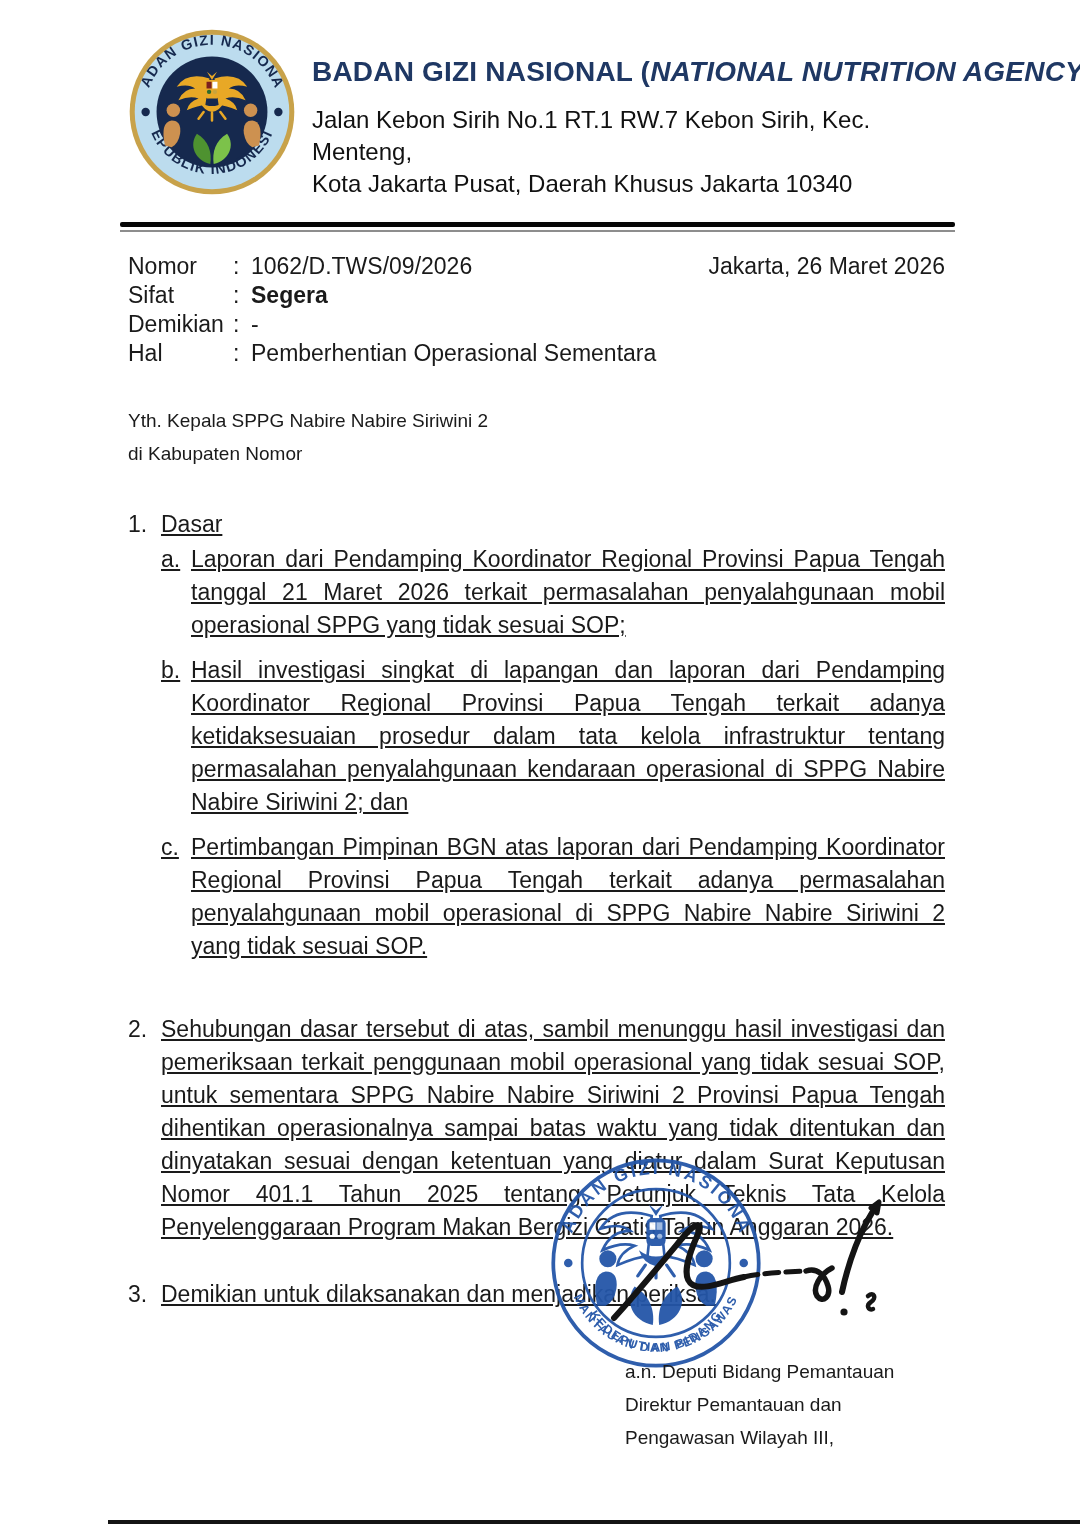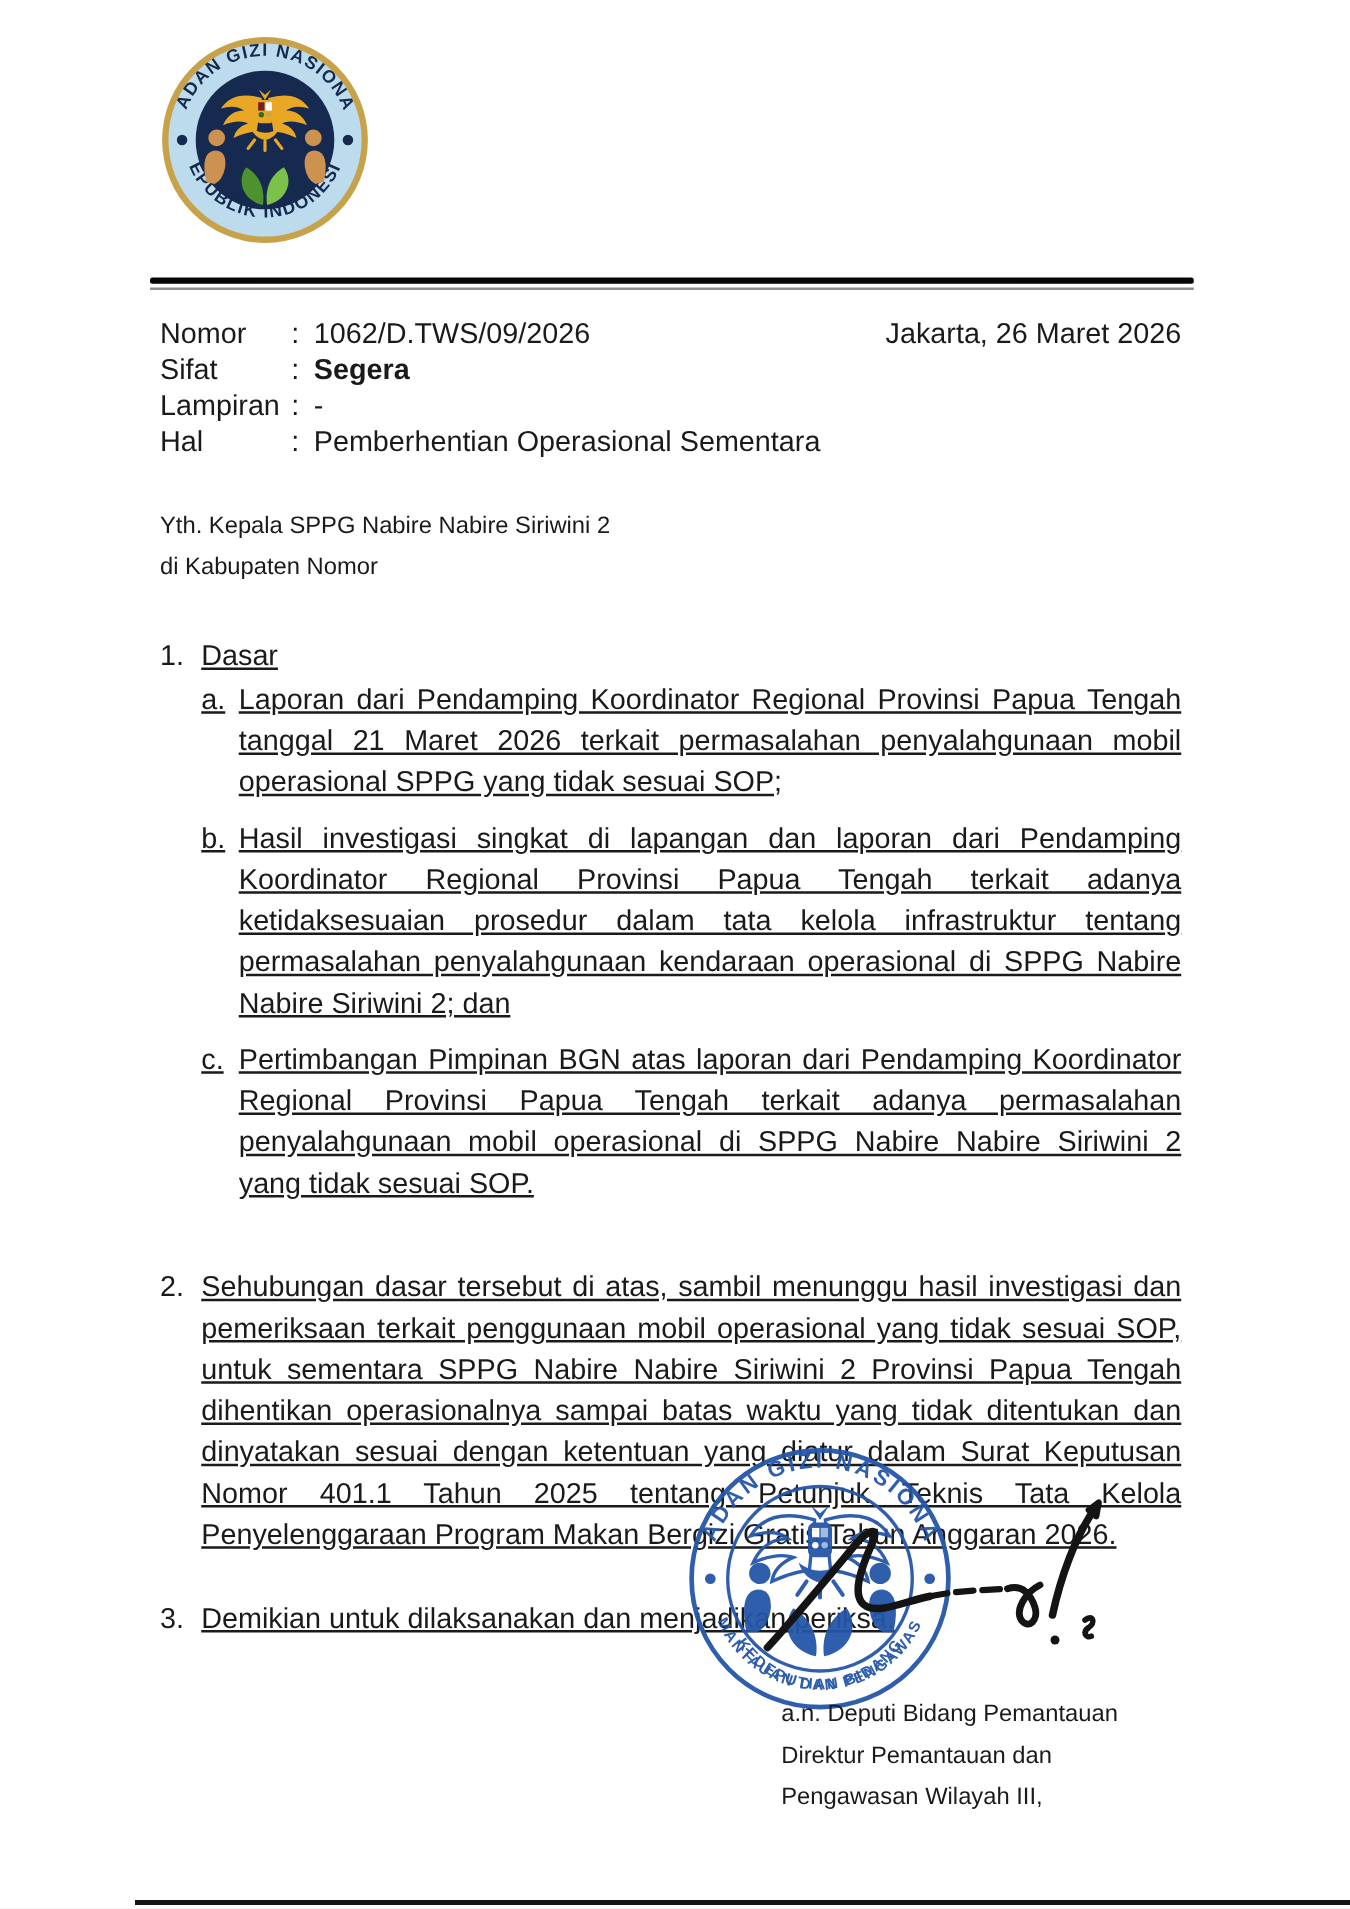--- a/index.html
+++ b/index.html
@@ -96,20 +96,25 @@
           <path d="M156,140 Q162,112 148,110 Q136,110 138,126 Q140,138 148,142 Z"></path>
         </g>
 
         <g>
           <path d="M98,162 C80,158 72,140 82,126 C96,134 100,148 98,162 Z" fill="#4e9230"></path>
           <path d="M102,162 C120,158 128,140 118,126 C104,134 100,148 102,162 Z" fill="#7cc24a"></path>
         </g>
       </svg>
     </div>
     <div class="lh-text">
+      <div class="lh-title"><span>BADAN GIZI NASIONAL (</span><span class="it">NATIONAL NUTRITION AGENCY</span></div>
+      <div class="lh-address">
+        <div>Jalan Kebon Sirih No.1 RT.1 RW.7 Kebon Sirih, Kec. Menteng,</div>
+        <div>Kota Jakarta Pusat, Daerah Khusus Jakarta 10340</div>
+      </div>
     </div>
   </header>
 
   <div class="rule">
     <div class="rule-black"></div>
     <div class="rule-gray"></div>
   </div>
 
   <section class="meta">
     <div class="meta-left">
@@ -117,21 +122,21 @@
         <span class="mlabel">Nomor</span>
         <span class="mcolon">:</span>
         <span class="mvalue">1062/D.TWS/09/2026</span>
       </div>
       <div class="mrow">
         <span class="mlabel">Sifat</span>
         <span class="mcolon">:</span>
         <span class="mvalue bold">Segera</span>
       </div>
       <div class="mrow">
-        <span class="mlabel">Lampiran</span>
+        <span class="mlabel">Demikian</span>
         <span class="mcolon">:</span>
         <span class="mvalue">-</span>
       </div>
       <div class="mrow">
         <span class="mlabel">Hal</span>
         <span class="mcolon">:</span>
         <span class="mvalue">Pemberhentian Operasional Sementara</span>
       </div>
     </div>
     <div class="meta-date">Jakarta, 26 Maret 2026</div>

